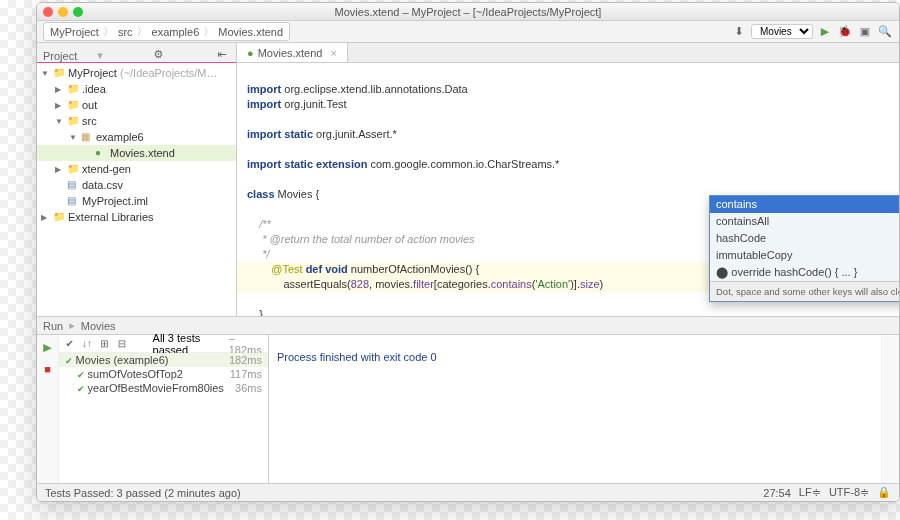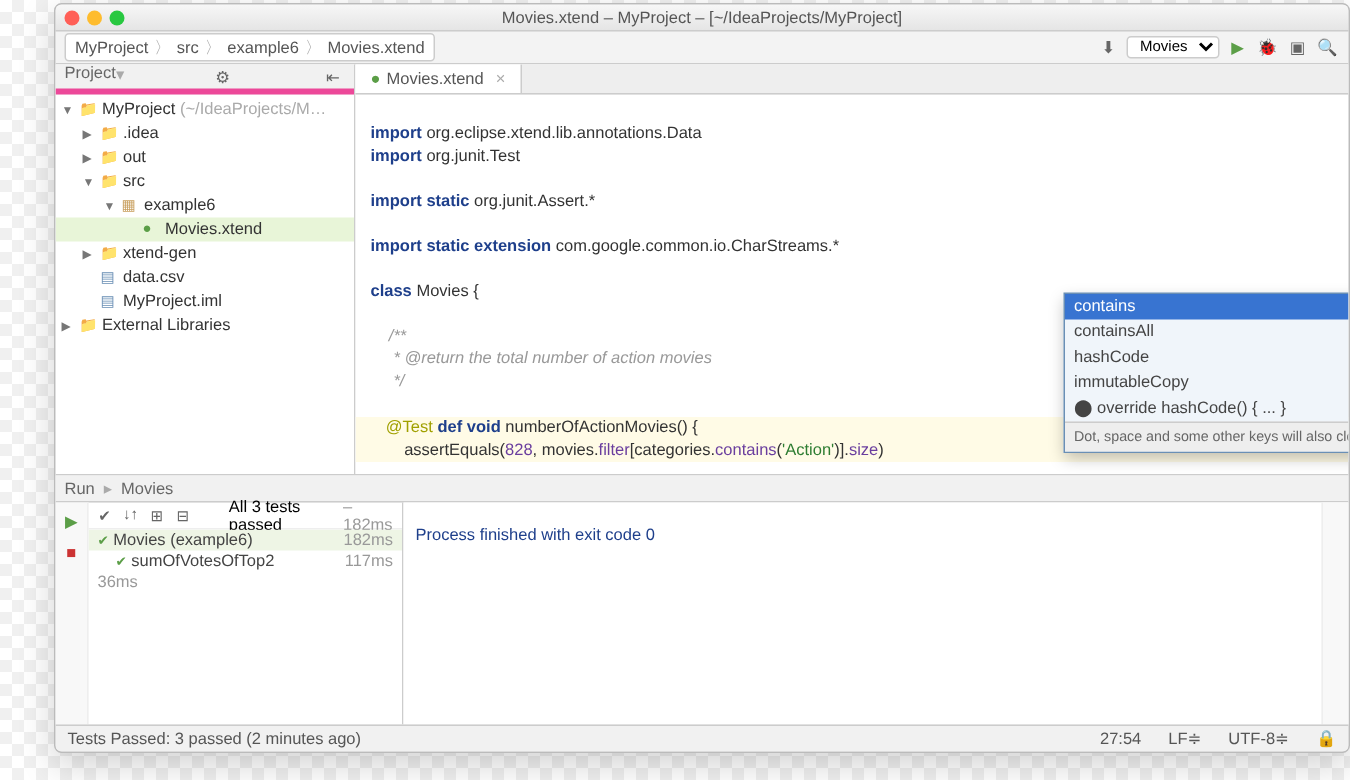--- a/index.html
+++ b/index.html
@@ -11,41 +11,41 @@
 .r{background:#ff5f57}.y{background:#febc2e}.g{background:#28c840}
 .title{position:absolute;left:50%;transform:translateX(-50%);color:#555;font-size:11px}
 .toolbar{height:22px;background:#f3f3f3;border-bottom:1px solid #ccc;display:flex;align-items:center;padding:0 6px;gap:4px}
 .crumb{display:flex;align-items:center;gap:2px;background:#fff;border:1px solid #ccc;border-radius:3px;padding:1px 6px;font-size:10px;color:#555}
 .crumb .sep{color:#aaa;margin:0 2px}
 .spacer{flex:1}
 .tbtn{width:16px;height:16px;display:flex;align-items:center;justify-content:center;color:#666;font-size:11px}
 .runbtn{color:#5b9e47}
 .main{flex:1;display:flex;min-height:0}
 .proj{width:200px;background:#fff;border-right:1px solid #ccc;display:flex;flex-direction:column}
-.projhdr{height:20px;background:#f1f1f1;border-bottom:4px solid #ec4899;display:flex;align-items:flex-start;padding:0 6px;gap:0;font-size:10px;color:#666}
+.projhdr{height:20px;background:#f1f1f1;border-bottom:1px solid #ec4899;display:flex;align-items:flex-end;padding:0 6px;gap:20px;font-size:10px;color:#666}
 .projhdr .tbtn{margin-left:auto}
 .tree{flex:1;overflow:auto;padding:2px 0}
 .node{display:flex;align-items:center;height:16px;padding-left:4px;gap:3px;font-size:10.5px;color:#333}
 .node .arr{width:9px;font-size:8px;color:#777;display:inline-block}
 .node .ico{width:12px;height:12px;font-size:10px}
 .node.sel{background:#e8f5d8}
 .folder{color:#d9a24a}
 .file{color:#6a8fb5}
 .pkg{color:#c9a060}
 .pyfile{color:#5b9e47}
 .editor{flex:1;display:flex;flex-direction:column;background:#fff;min-width:0}
 .tabs{height:20px;background:#eee;border-bottom:1px solid #ccc;display:flex}
 .tab{padding:2px 10px;background:#fff;border-right:1px solid #ccc;font-size:10px;color:#555;display:flex;align-items:center;gap:4px}
 .code{flex:1;padding:4px 10px;font-family:Menlo,Monaco,monospace;font-size:10.5px;line-height:15px;white-space:pre;color:#333;overflow:hidden;position:relative}
 .kw{color:#1e3f8b;font-weight:bold}
 .str{color:#2e7d32}
 .ann{color:#a0a000}
 .cmt{color:#999;font-style:italic}
 .id{color:#6a3e9e}
-.hl{background:#fffbe6;display:block;margin:16px -10px;padding:0 8px}
+.hl{background:#fffbe6;display:block;margin:0 -10px;padding:0 22px}
 .popup{position:absolute;left:472px;top:132px;width:380px;background:#f0f5fa;border:1px solid #6a8fb5;box-shadow:0 4px 10px rgba(0,0,0,.25);font-family:Menlo,monospace;font-size:10.5px}
 .popup .row{display:flex;justify-content:space-between;padding:1px 6px;color:#444}
 .popup .row.sel{background:#3874d1;color:#fff}
 .popup .hint{background:#eee;padding:2px 6px;font-size:9.5px;color:#666;border-top:1px solid #ccc}
 .bottom{height:167px;border-top:1px solid #ccc;background:#fff;display:flex;flex-direction:column}
 .runhdr{height:18px;background:#f1f1f1;border-bottom:1px solid #ccc;display:flex;align-items:center;padding:0 6px;gap:6px;font-size:10px;color:#666}
 .runbody{flex:1;display:flex;min-height:0}
 .runside{width:22px;background:#f8f8f8;border-right:1px solid #eee;display:flex;flex-direction:column;align-items:center;padding-top:4px;gap:6px}
 .runside .tbtn{color:#5b9e47}
 .tests{width:210px;border-right:1px solid #ccc;display:flex;flex-direction:column}
@@ -54,21 +54,21 @@
 .testtree{flex:1;overflow:auto}
 .trow{display:flex;align-items:flex-start;justify-content:space-between;padding:1px 6px;font-size:10px;color:#444}
 .trow .chk{color:#5b9e47;margin-right:3px;font-size:9px}
 .trow .time{color:#999}
 .trow.sel{background:#eef5e5}
 .console{flex:1;background:#fff;display:flex}
 .contxt{flex:1;padding:4px 8px;font-family:Menlo,monospace;font-size:10.5px;color:#444}
 .contxt .path{color:#2e7d32}
 .contxt .exit{color:#1e3f8b}
 .conside{width:18px;background:#f8f8f8;border-left:1px solid #eee}
-.status{height:18px;background:#f1f1f1;border-top:1px solid #ccc;display:flex;align-items:center;padding:0 8px;font-size:10px;color:#555;gap:18px}
+.status{height:18px;background:#f1f1f1;border-top:1px solid #ccc;display:flex;align-items:center;padding:0 8px;font-size:10px;color:#555;gap:8px}
 .status .spacer{flex:1}
 .bar{height:8px;flex:1;margin:0 8px;background:linear-gradient(#6fbf4f,#5b9e47);border-radius:2px}
 select.cfg{font-size:10px;border:1px solid #ccc;border-radius:3px;padding:0 4px;background:#fff}
 </style>
 </head>
 <body>
 
 <div class="win">
   <div class="titlebar">
     <div class="traffic">
@@ -219,20 +219,21 @@
         <div class="testtree" id="testtree">
             <div class="trow sel">
               <span style="padding-left:0px"><span class="chk">✔</span>Movies (example6)</span>
               <span class="time">182ms</span>
             </div>
             <div class="trow">
               <span style="padding-left:12px"><span class="chk">✔</span>sumOfVotesOfTop2</span>
               <span class="time">117ms</span>
             </div>
             <div class="trow">
+              <span style="padding-left:12px"><span class="chk">✔</span>yearOfBestMovieFrom80ies</span>
               <span class="time">36ms</span>
             </div>
           </div>
       </div>
       <div class="console">
         <div class="contxt">
           <br>
           <div class="exit">Process finished with exit code 0</div>
         </div>
         <div class="conside"></div>

